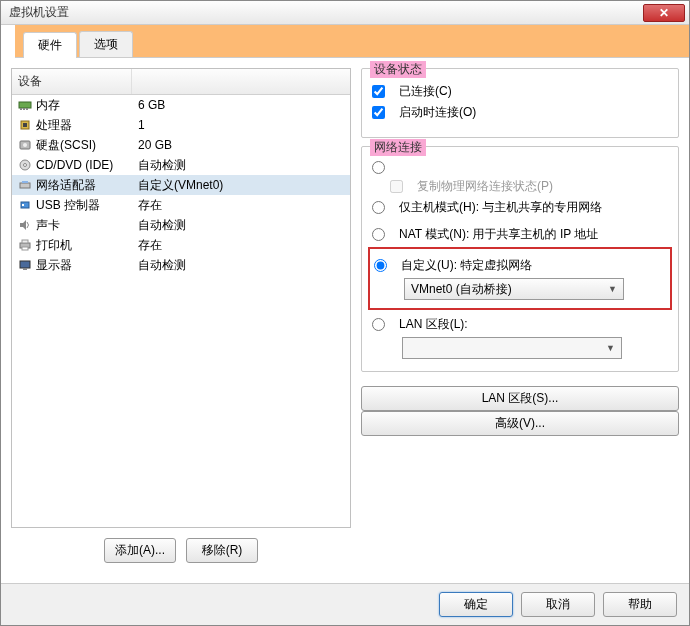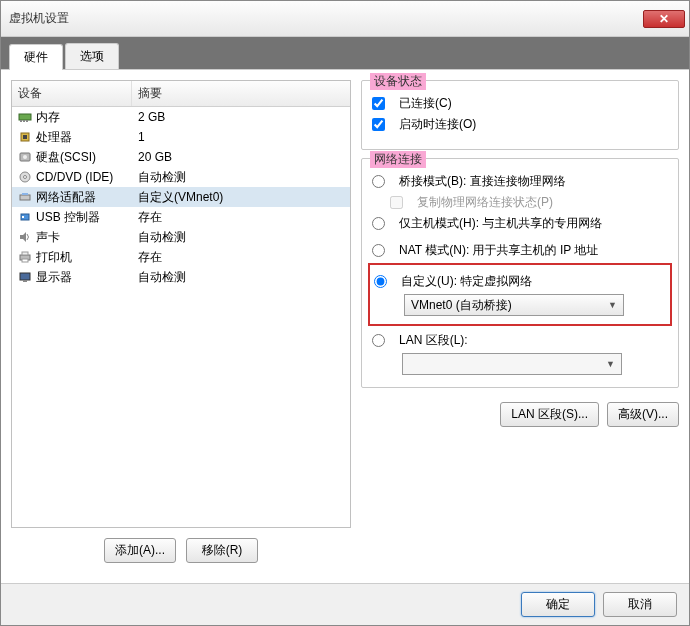--- a/index.html
+++ b/index.html
@@ -11,42 +11,43 @@
     }
     .window {
       width: 690px;
       height: 626px;
       background: #fff;
       border: 1px solid #888;
       display: flex;
       flex-direction: column;
     }
     .titlebar {
-      height: 36px;
+      height: 24px;
       background: linear-gradient(#fdfdfd, #e8e8e8);
       border-bottom: 1px solid #ccc;
       display: flex;
       align-items: center;
       padding: 0 4px;
     }
     .titlebar-title { flex: 1; padding-left: 4px; color: #333; }
     .close-btn {
       width: 42px; height: 18px;
       background: linear-gradient(#e07070, #c83030);
       border: 1px solid #982020;
       border-radius: 2px;
       display: flex; align-items: center; justify-content: center;
       color: #fff; font-weight: bold;
       cursor: pointer;
     }
     .tabs {
       display: flex;
       padding: 6px 8px 0 8px;
-      background: #737373;
+      background: #fdba74;
       border-bottom: 1px solid #ccc;
+      margin-left: 14px;
     }
     .tab {
       padding: 4px 14px;
       border: 1px solid #ccc;
       border-bottom: none;
       background: #f0f0f0;
       margin-right: 2px;
       border-radius: 3px 3px 0 0;
       cursor: pointer;
       position: relative;
@@ -158,22 +159,23 @@
       justify-content: space-between;
       cursor: pointer;
       margin-left: 30px;
       margin-top: 4px;
     }
     .dropdown.disabled { color: #999; background: #f6f6f6; }
     .dropdown-arrow { font-size: 9px; color: #555; }
     .right-buttons {
       display: flex;
       justify-content: flex-end;
-      gap: 8px;
+      gap: 0;
       padding-top: 6px;
+      flex-direction: column;
     }
     .footer {
       border-top: 1px solid #ccc;
       background: #f0f0f0;
       padding: 8px 12px;
       display: flex;
       justify-content: flex-end;
       gap: 8px;
     }
     .footer .btn { min-width: 74px; }
@@ -196,34 +198,33 @@
     <div class="tab active">硬件</div>
     <div class="tab">选项</div>
   </div>
 
   <div class="content">
 
     <div class="left-panel">
       <div class="device-list">
         <div class="list-header">
           <div class="col-device">设备</div>
-          <div class="col-summary">摘要</div>
         </div>
         <div class="list-body" id="list-body">
             <div class="list-row">
               <span class="row-icon">
                 <svg width="14" height="12">
                   <rect x="1" y="3" width="12" height="6" fill="#6aa84f" stroke="#3b6b2a"></rect>
                   <rect x="2" y="9" width="2" height="2" fill="#888"></rect>
                   <rect x="5" y="9" width="2" height="2" fill="#888"></rect>
                   <rect x="8" y="9" width="2" height="2" fill="#888"></rect>
                 </svg>
               </span>
               <span class="row-label">内存</span>
-              <span class="row-summary">2 GB</span>
+              <span class="row-summary">6 GB</span>
             </div>
             <div class="list-row">
               <span class="row-icon">
                 <svg width="14" height="12">
                   <rect x="3" y="2" width="8" height="8" fill="#d9b84a" stroke="#8a6d1f"></rect>
                   <rect x="5" y="4" width="4" height="4" fill="#444"></rect>
                 </svg>
               </span>
               <span class="row-label">处理器</span>
               <span class="row-summary">1</span>
@@ -318,21 +319,20 @@
           <input type="checkbox" checked="" style="">
           <span>启动时连接(O)</span>
         </label>
       </div>
 
       <div class="group">
         <span class="group-title">网络连接</span>
 
         <label class="radio-row">
           <input type="radio" name="netmode" style="">
-          <span>桥接模式(B): 直接连接物理网络</span>
         </label>
         <label class="checkbox-row indent">
           <input type="checkbox" disabled="" style="">
           <span class="disabled-text">复制物理网络连接状态(P)</span>
         </label>
 
         <label class="radio-row">
           <input type="radio" name="netmode" style="">
           <span>仅主机模式(H): 与主机共享的专用网络</span>
         </label>
@@ -366,14 +366,15 @@
       <div class="right-buttons">
         <div class="btn">LAN 区段(S)...</div>
         <div class="btn">高级(V)...</div>
       </div>
     </div>
   </div>
 
   <div class="footer">
     <div class="btn primary">确定</div>
     <div class="btn">取消</div>
+    <div class="btn">帮助</div>
   </div>
 </div>
 
 </body></html>

